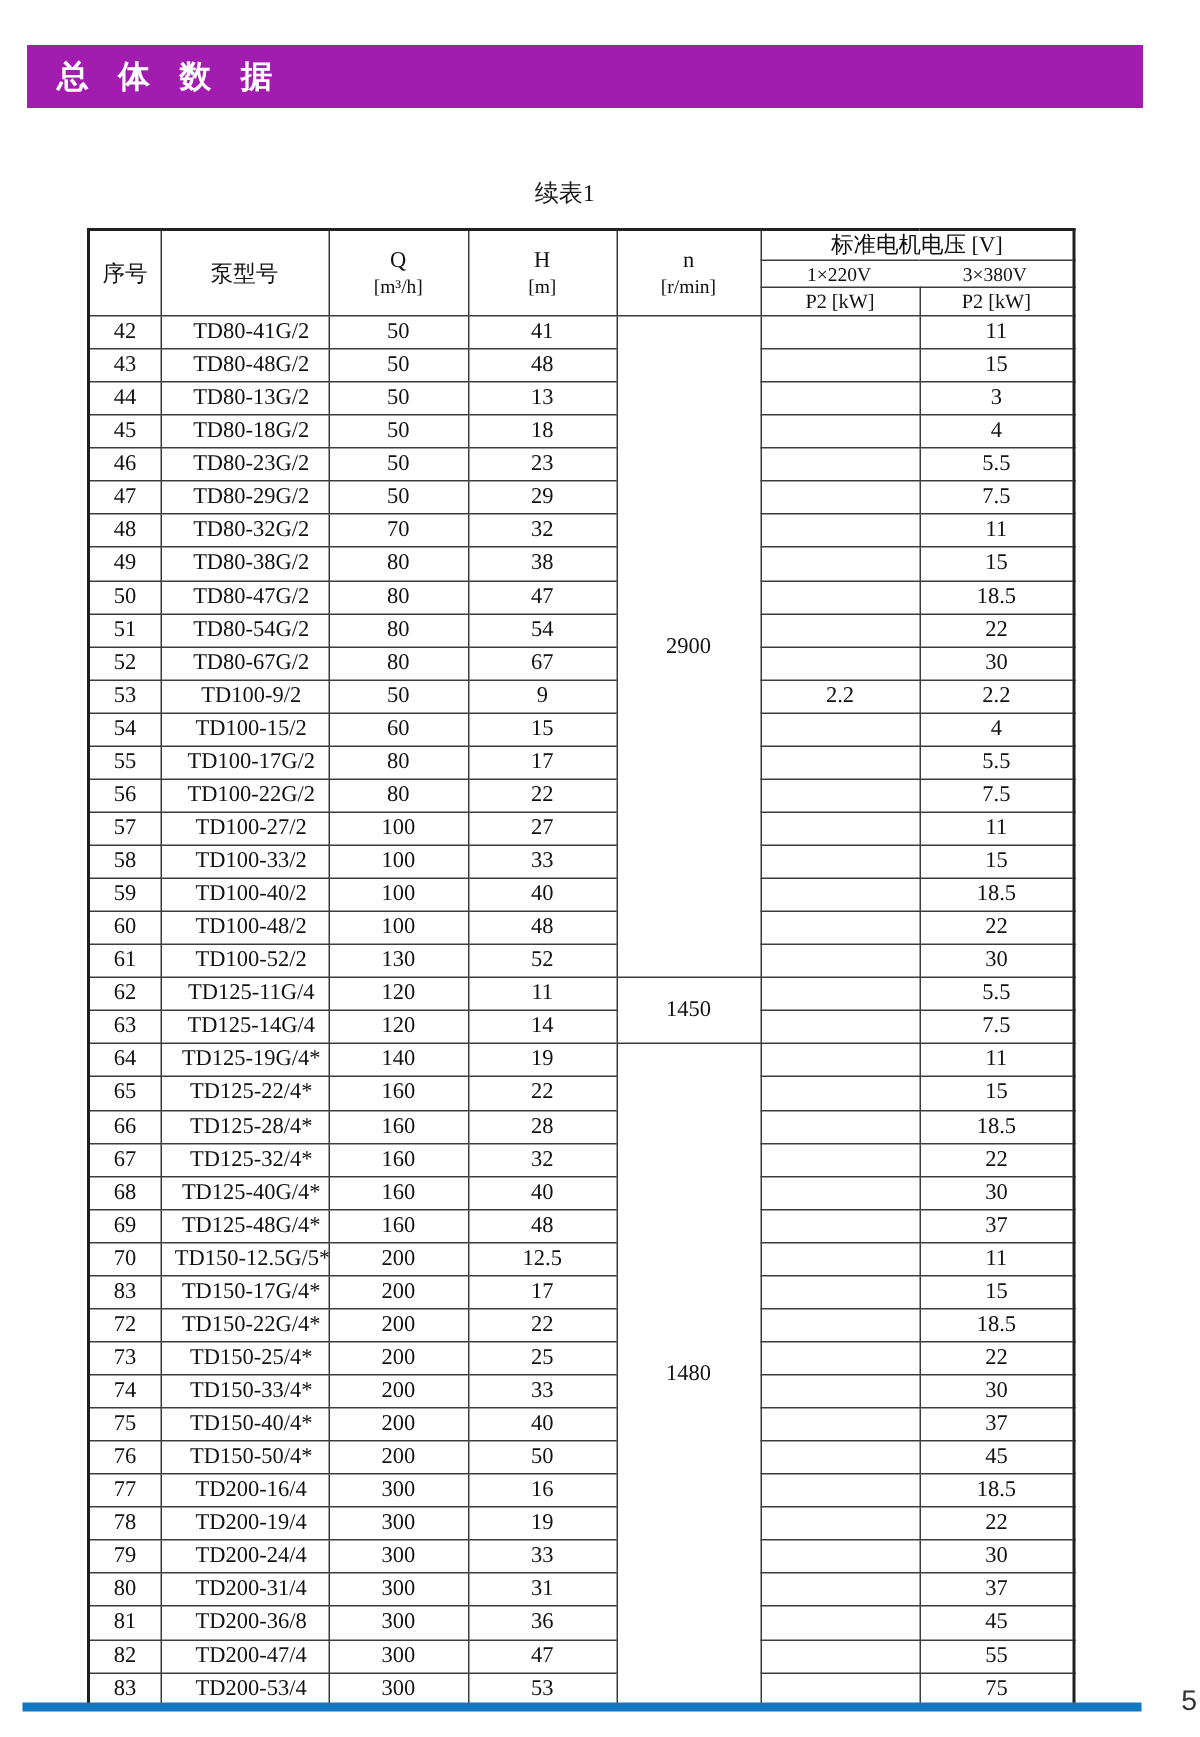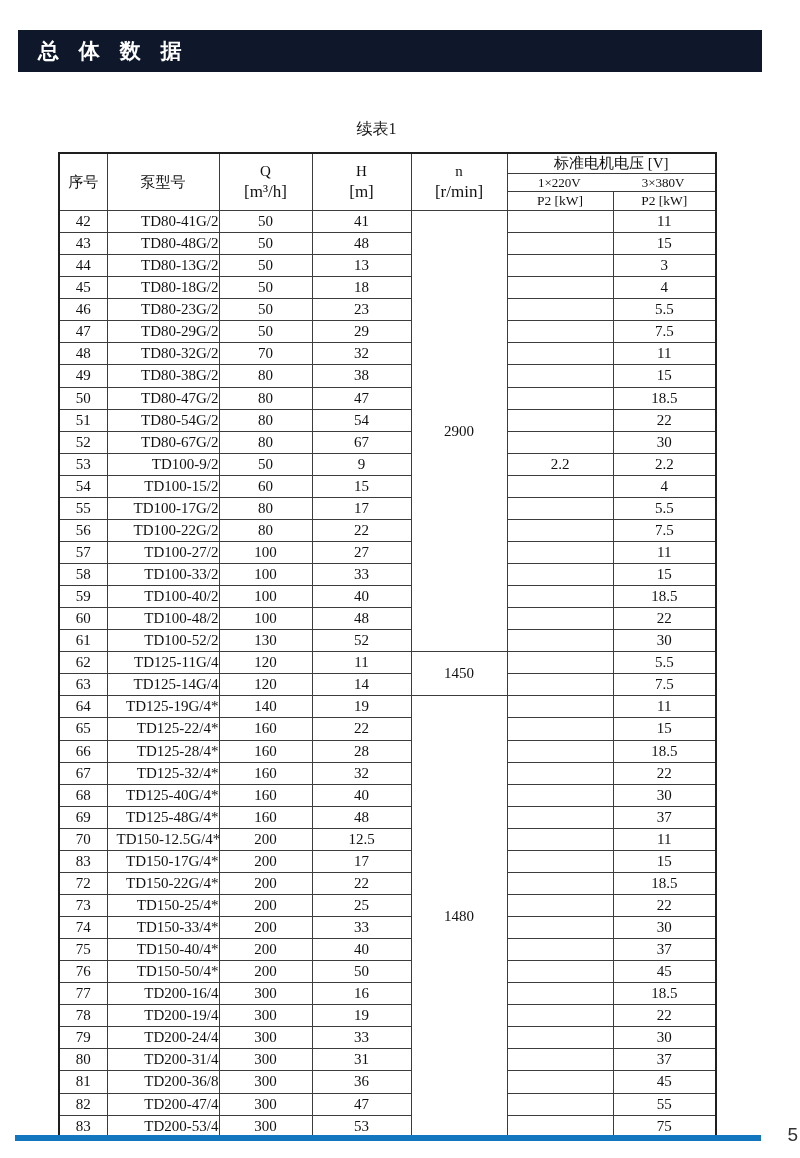--- a/index.html
+++ b/index.html
@@ -27,37 +27,37 @@
   }
   .pump-table th,.pump-table td{
     border:1px solid #3c3c3c;text-align:center;font-weight:normal;
     padding:0;overflow:hidden;white-space:nowrap;vertical-align:middle;
     color:#111;
   }
   .pump-table thead tr.hr1 th{height:19px;font-size:15px;}
   .pump-table thead tr.hr2 th{height:17px;font-size:13px;}
   .pump-table thead tr.hr3 th{height:18px;font-size:13.5px;}
   .pump-table thead th.two-line{font-size:14px;line-height:1.25;}
-  .pump-table thead th.two-line .l2{font-size:17px;}
+  .pump-table thead th.two-line .l2{font-size:13px;}
   .split{display:flex;width:100%;}
   .split span{flex:1;text-align:center;}
   .pump-table tbody td{height:21.07px;font-size:15px;line-height:1;}
-  .pump-table tbody td.c-model{text-align:right;padding-left:9px;}
+  .pump-table tbody td.c-model{text-align:center;padding-left:9px;}
   .footer-bar{
     position:absolute;left:15px;top:1135px;width:746px;height:6px;
   }
   .page-number{
     position:absolute;right:2px;top:1124px;font-size:19px;color:#333;
     font-family:"Liberation Sans","DejaVu Sans",sans-serif;
   }
 </style>
 </head>
 <body>
 
-<header class="banner" style="background: #0f172a;">
+<header class="banner" style="background: #a21caf;">
   <span class="banner-title">总 体 数 据</span>
 </header>
 
 <div class="caption">续表1</div>
 
 <table class="pump-table">
   <colgroup>
     <col style="width:48px">
     <col style="width:112px">
     <col style="width:93px">
@@ -320,21 +320,21 @@
       <tr>
         <td class="c-no">69</td>
         <td class="c-model">TD125-48G/4*</td>
         <td class="c-q">160</td>
         <td class="c-h">48</td>
         <td class="c-p220"></td>
         <td class="c-p380">37</td>
       </tr>
       <tr>
         <td class="c-no">70</td>
-        <td class="c-model">TD150-12.5G/4*</td>
+        <td class="c-model">TD150-12.5G/5*</td>
         <td class="c-q">200</td>
         <td class="c-h">12.5</td>
         <td class="c-p220"></td>
         <td class="c-p380">11</td>
       </tr>
       <tr>
         <td class="c-no">83</td>
         <td class="c-model">TD150-17G/4*</td>
         <td class="c-q">200</td>
         <td class="c-h">17</td>

